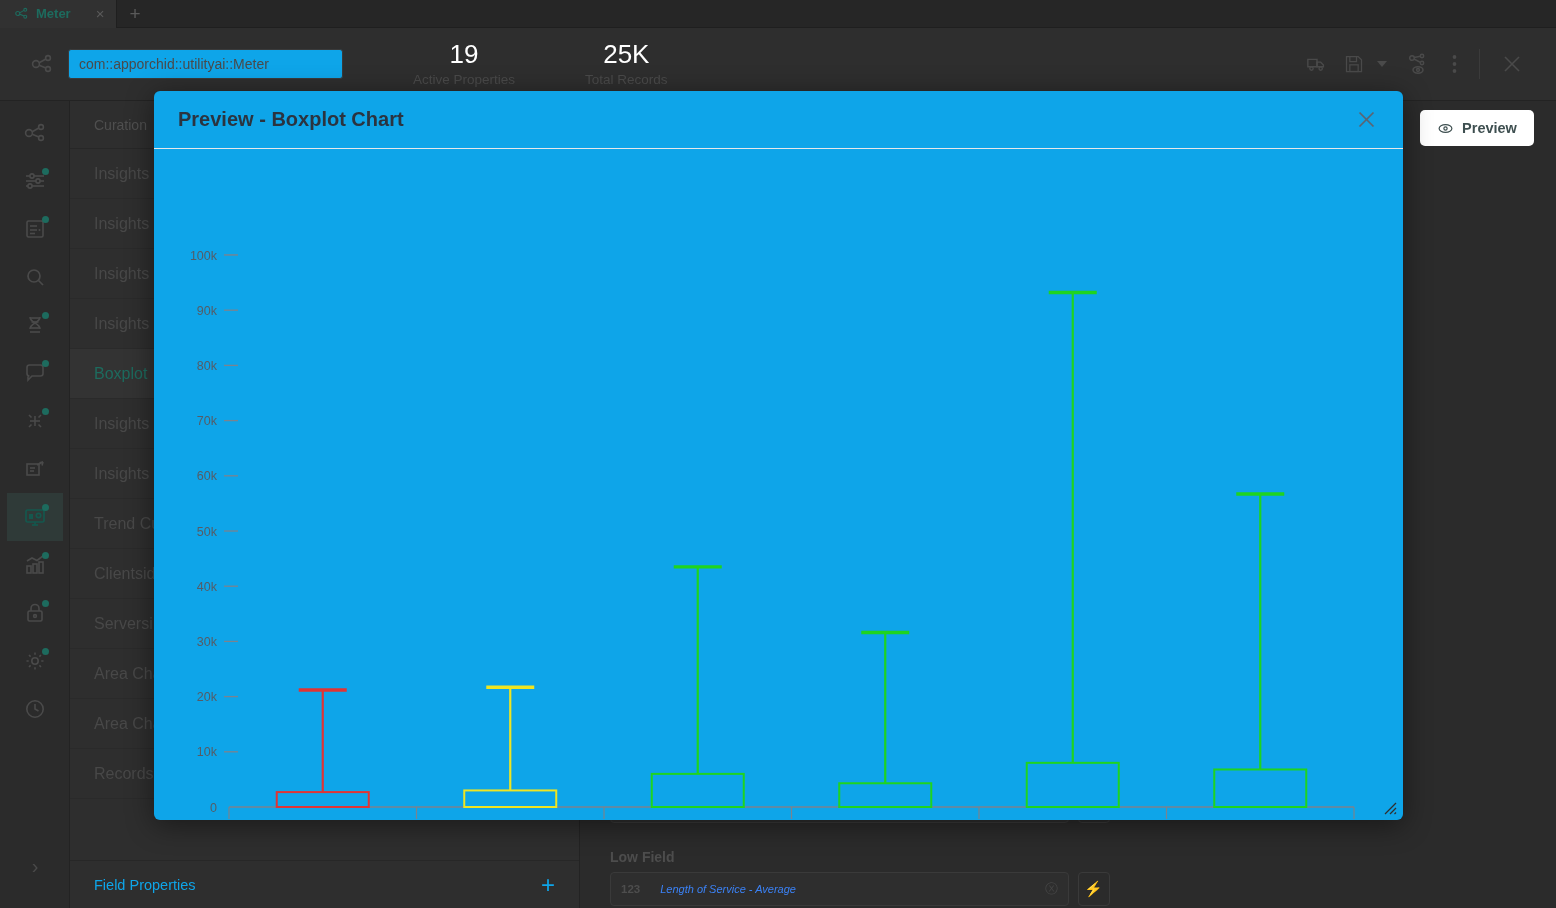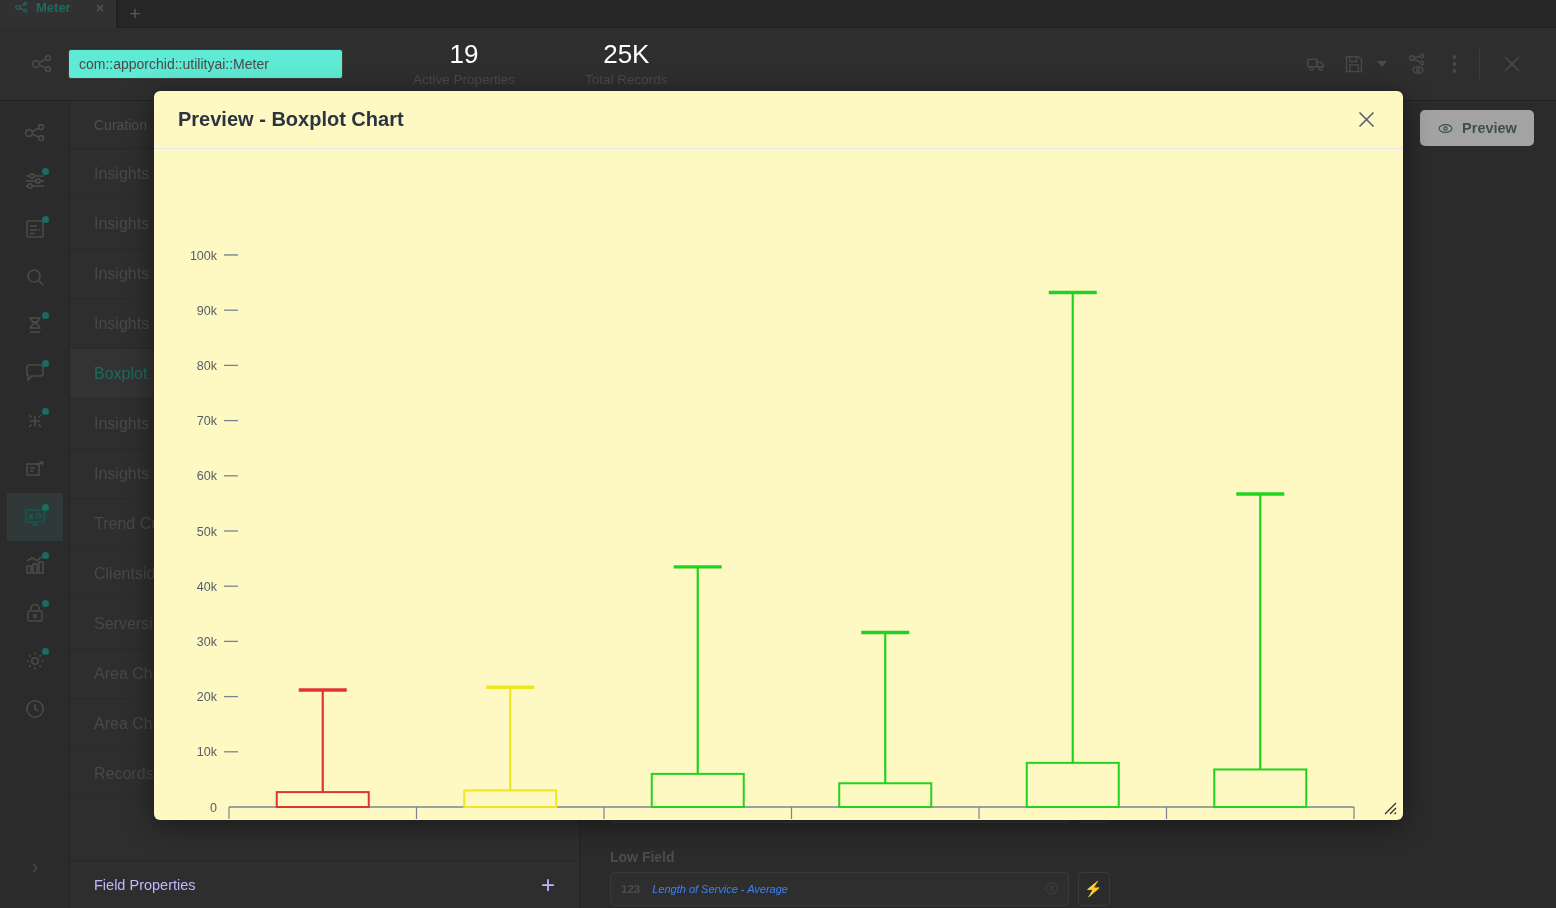--- a/index.html
+++ b/index.html
@@ -17,42 +17,42 @@
   }
 
   
   #tabbar {
     position: absolute; top: 0; left: 0; right: 0; height: 28px;
     background: #262626;
     border-bottom: 1px solid #1f1f1f;
     display: flex; align-items: center;
   }
   .tab {
-    display: flex; align-items: flex-start; gap: 7px;
+    display: flex; align-items: center; gap: 7px;
     height: 28px; padding: 0 12px 0 14px;
     background: #313131;
     border-right: 1px solid #1f1f1f;
   }
   .tab-label { color: #1d6b5e; font-size: 13px; font-weight: bold; }
   .tab-close { color: #5a5a5a; font-size: 15px; margin-left: 18px; line-height: 1; }
   .tab-new { color: #5a5a5a; font-size: 19px; padding: 0 12px; line-height: 1; }
   .ico { display: inline-block; line-height: 0; }
 
   
   #topbar {
     position: absolute; top: 28px; left: 0; right: 0; height: 73px;
     background: #2e2e2e;
     border-bottom: 1px solid #232323;
     display: flex; align-items: center;
   }
   #topbar-graph-icon { margin-left: 30px; margin-right: 14px; }
   #path-box {
     width: 275px; height: 30px;
     border: 1px solid #3a3a3a; border-radius: 3px;
-    background: #5eead4;
+    background: #0ea5e9;
     display: flex; align-items: center; padding: 0 10px;
     color: #4a4a4a; font-size: 14px;
   }
   .stat { text-align: center; margin-left: 70px; }
   .stat:first-of-type { margin-left: 100px; }
   .stat-num { color: #ffffff; font-size: 26px; font-weight: normal; line-height: 1.05; }
   .stat-lbl { color: #4a4a4a; font-size: 13.5px; margin-top: 3px; }
   #topbar-actions {
     margin-left: auto; display: flex; align-items: center; gap: 0;
     padding-right: 22px;
@@ -111,62 +111,62 @@
     color: #484848; font-size: 16px;
     border-bottom: 1px solid #2a2a2a;
     white-space: nowrap;
   }
   .list-row.selected { color: #1d6b5e; background: #333333; }
   #list-footer {
     position: absolute; bottom: 0; left: 0; right: 0;
     height: 48px; display: flex; align-items: center;
     padding: 0 24px;
     border-top: 1px solid #272727;
-    color: #c4b5fd; font-size: 14.5px;
+    color: #0ea5e9; font-size: 14.5px;
     background: #2e2e2e;
   }
   #list-footer-plus { margin-left: auto; font-size: 24px; line-height: 1; }
 
   
   #config-panel {
     position: absolute; top: 101px; left: 580px; right: 0; bottom: 0;
     background: #2b2b2b;
   }
   #preview-btn {
     position: absolute; top: 9px; right: 22px;
     width: 114px; height: 36px;
-    background: #a3a3a3; border-radius: 5px;
+    background: #ffffff; border-radius: 5px;
     display: flex; align-items: center; justify-content: center; gap: 8px;
     color: #3e4f50; font-size: 14.5px; font-weight: bold;
   }
   .field-group { position: absolute; left: 30px; width: 500px; }
   .field-label { color: #4d4d4d; font-size: 14px; font-weight: bold; margin-bottom: 7px; }
   .field-row { display: flex; gap: 9px; align-items: center; }
   .field-input {
     flex: 1; height: 34px;
     border: 1px solid #3a3a3a; border-radius: 4px;
     background: #2e2e2e;
-    display: flex; align-items: center; gap: 12px;
+    display: flex; align-items: center; gap: 20px;
     padding: 0 10px;
   }
   .field-type { color: #4d4d4d; font-size: 11.5px; font-weight: bold; }
   .field-val { color: #3b82f6; font-size: 11px; flex: 1; font-style: italic; }
   .field-clear { color: #454545; font-size: 13px; }
   .field-bolt {
     width: 32px; height: 34px;
     border: 1px solid #3a3a3a; border-radius: 4px;
     display: flex; align-items: center; justify-content: center;
     color: #4a4a4a; font-size: 15px;
   }
 
   
   #modal {
     position: absolute;
     left: 154px; top: 91px; width: 1249px; height: 729px;
-    background: #fef9c3;
+    background: #0ea5e9;
     border-radius: 6px;
     box-shadow: 0 5px 28px rgba(0,0,0,.45);
     overflow: hidden;
   }
   #modal-header {
     height: 58px;
     display: flex; align-items: center;
     padding: 0 20px 0 24px;
     border-bottom: 1px solid #e6e8ea;
   }

